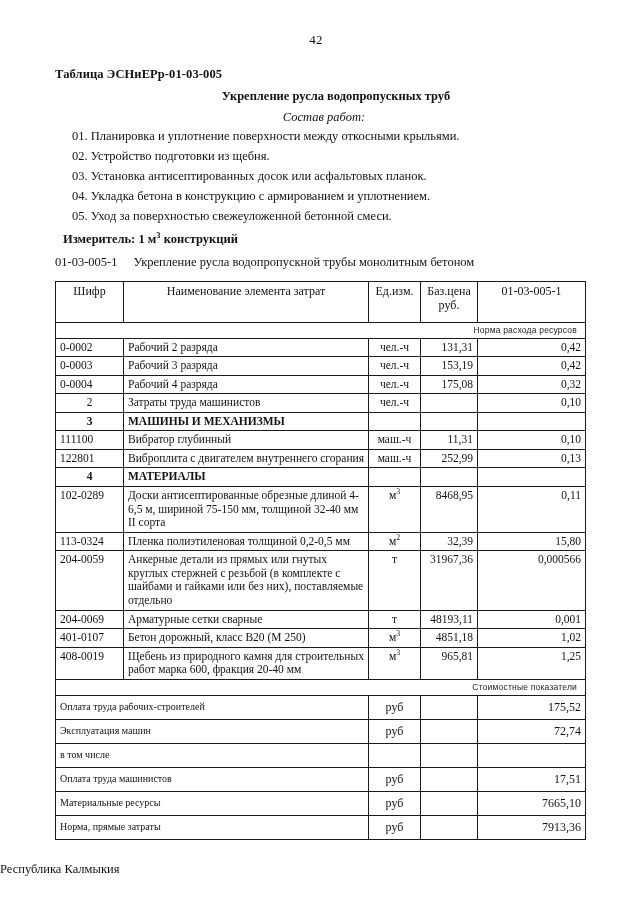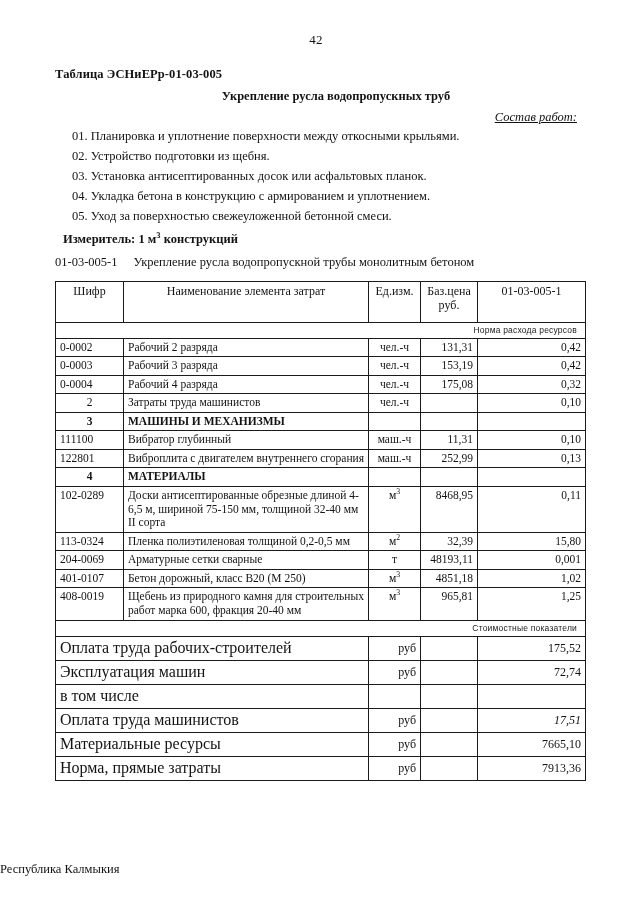--- a/index.html
+++ b/index.html
@@ -38,24 +38,23 @@
   .doc-subtitle {
     font-weight: bold;
     font-size: 12.5px;
     text-align: center;
     margin-top: 7px;
     padding-left: 40px;
   }
   .works-caption {
     font-style: italic;
     font-size: 12.5px;
-    text-align: right;
+    text-align: center;
     margin-top: 6px;
     padding-left: 16px;
-    text-decoration: underline;
   }
   .works-list {
     margin-top: 5px;
   }
   .works-item {
     font-size: 12.5px;
     padding-left: 17px;
     line-height: 1.0;
     margin-bottom: 7.5px;
     white-space: nowrap;
@@ -133,26 +132,26 @@
     color: #1d1d1d;
     letter-spacing: 0.2px;
   }
 
   .underline-val {
     text-decoration: underline;
     display: block;
   }
   .second-val { display: block; }
 
-  .summary-label { font-weight: bold; font-size: 16px; padding-left: 10px; }
+  .summary-label { font-weight: bold; font-size: 10px; padding-left: 10px; }
   .summary-label.light { font-weight: normal; }
-  .summary-unit { font-weight: bold; text-align: right; font-size: 12px; }
+  .summary-unit { font-weight: bold; text-align: center; font-size: 12px; }
   .summary-unit.light { font-weight: normal; }
   .summary-val { font-weight: bold; text-align: right; font-size: 12px; padding-right: 8px; }
-  .summary-val.light { font-weight: normal; font-style: italic; }
+  .summary-val.light { font-weight: normal; }
   tr.summary-row td { height: 19px; vertical-align: middle; padding-top: 2px; }
 
   .footer {
     text-align: left;
     font-size: 12.5px;
     position: absolute;
     left: 0;
     right: 0;
     bottom: 28px;
   }
@@ -272,20 +271,27 @@
         <td class="qty">0,11</td>
       </tr>
       <tr>
         <td class="code">113-0324</td>
         <td class="name">Пленка полиэтиленовая толщиной 0,2-0,5 мм</td>
         <td class="unit"><span>м</span><sup class="sup">2</sup></td>
         <td class="price">32,39</td>
         <td class="qty">15,80</td>
       </tr>
       <tr>
+        <td class="code">204-0059</td>
+        <td class="name">Анкерные детали из прямых или гнутых круглых стержней с резьбой (в комплекте с шайбами и гайками или без них), поставляемые отдельно</td>
+        <td class="unit"><span>т</span><sup class="sup"></sup></td>
+        <td class="price">31967,36</td>
+        <td class="qty">0,000566</td>
+      </tr>
+      <tr>
         <td class="code">204-0069</td>
         <td class="name">Арматурные сетки сварные</td>
         <td class="unit"><span>т</span><sup class="sup"></sup></td>
         <td class="price">48193,11</td>
         <td class="qty">0,001</td>
       </tr>
       <tr>
         <td class="code">401-0107</td>
         <td class="name">Бетон дорожный, класс В20 (М 250)</td>
         <td class="unit"><span>м</span><sup class="sup">3</sup></td>

